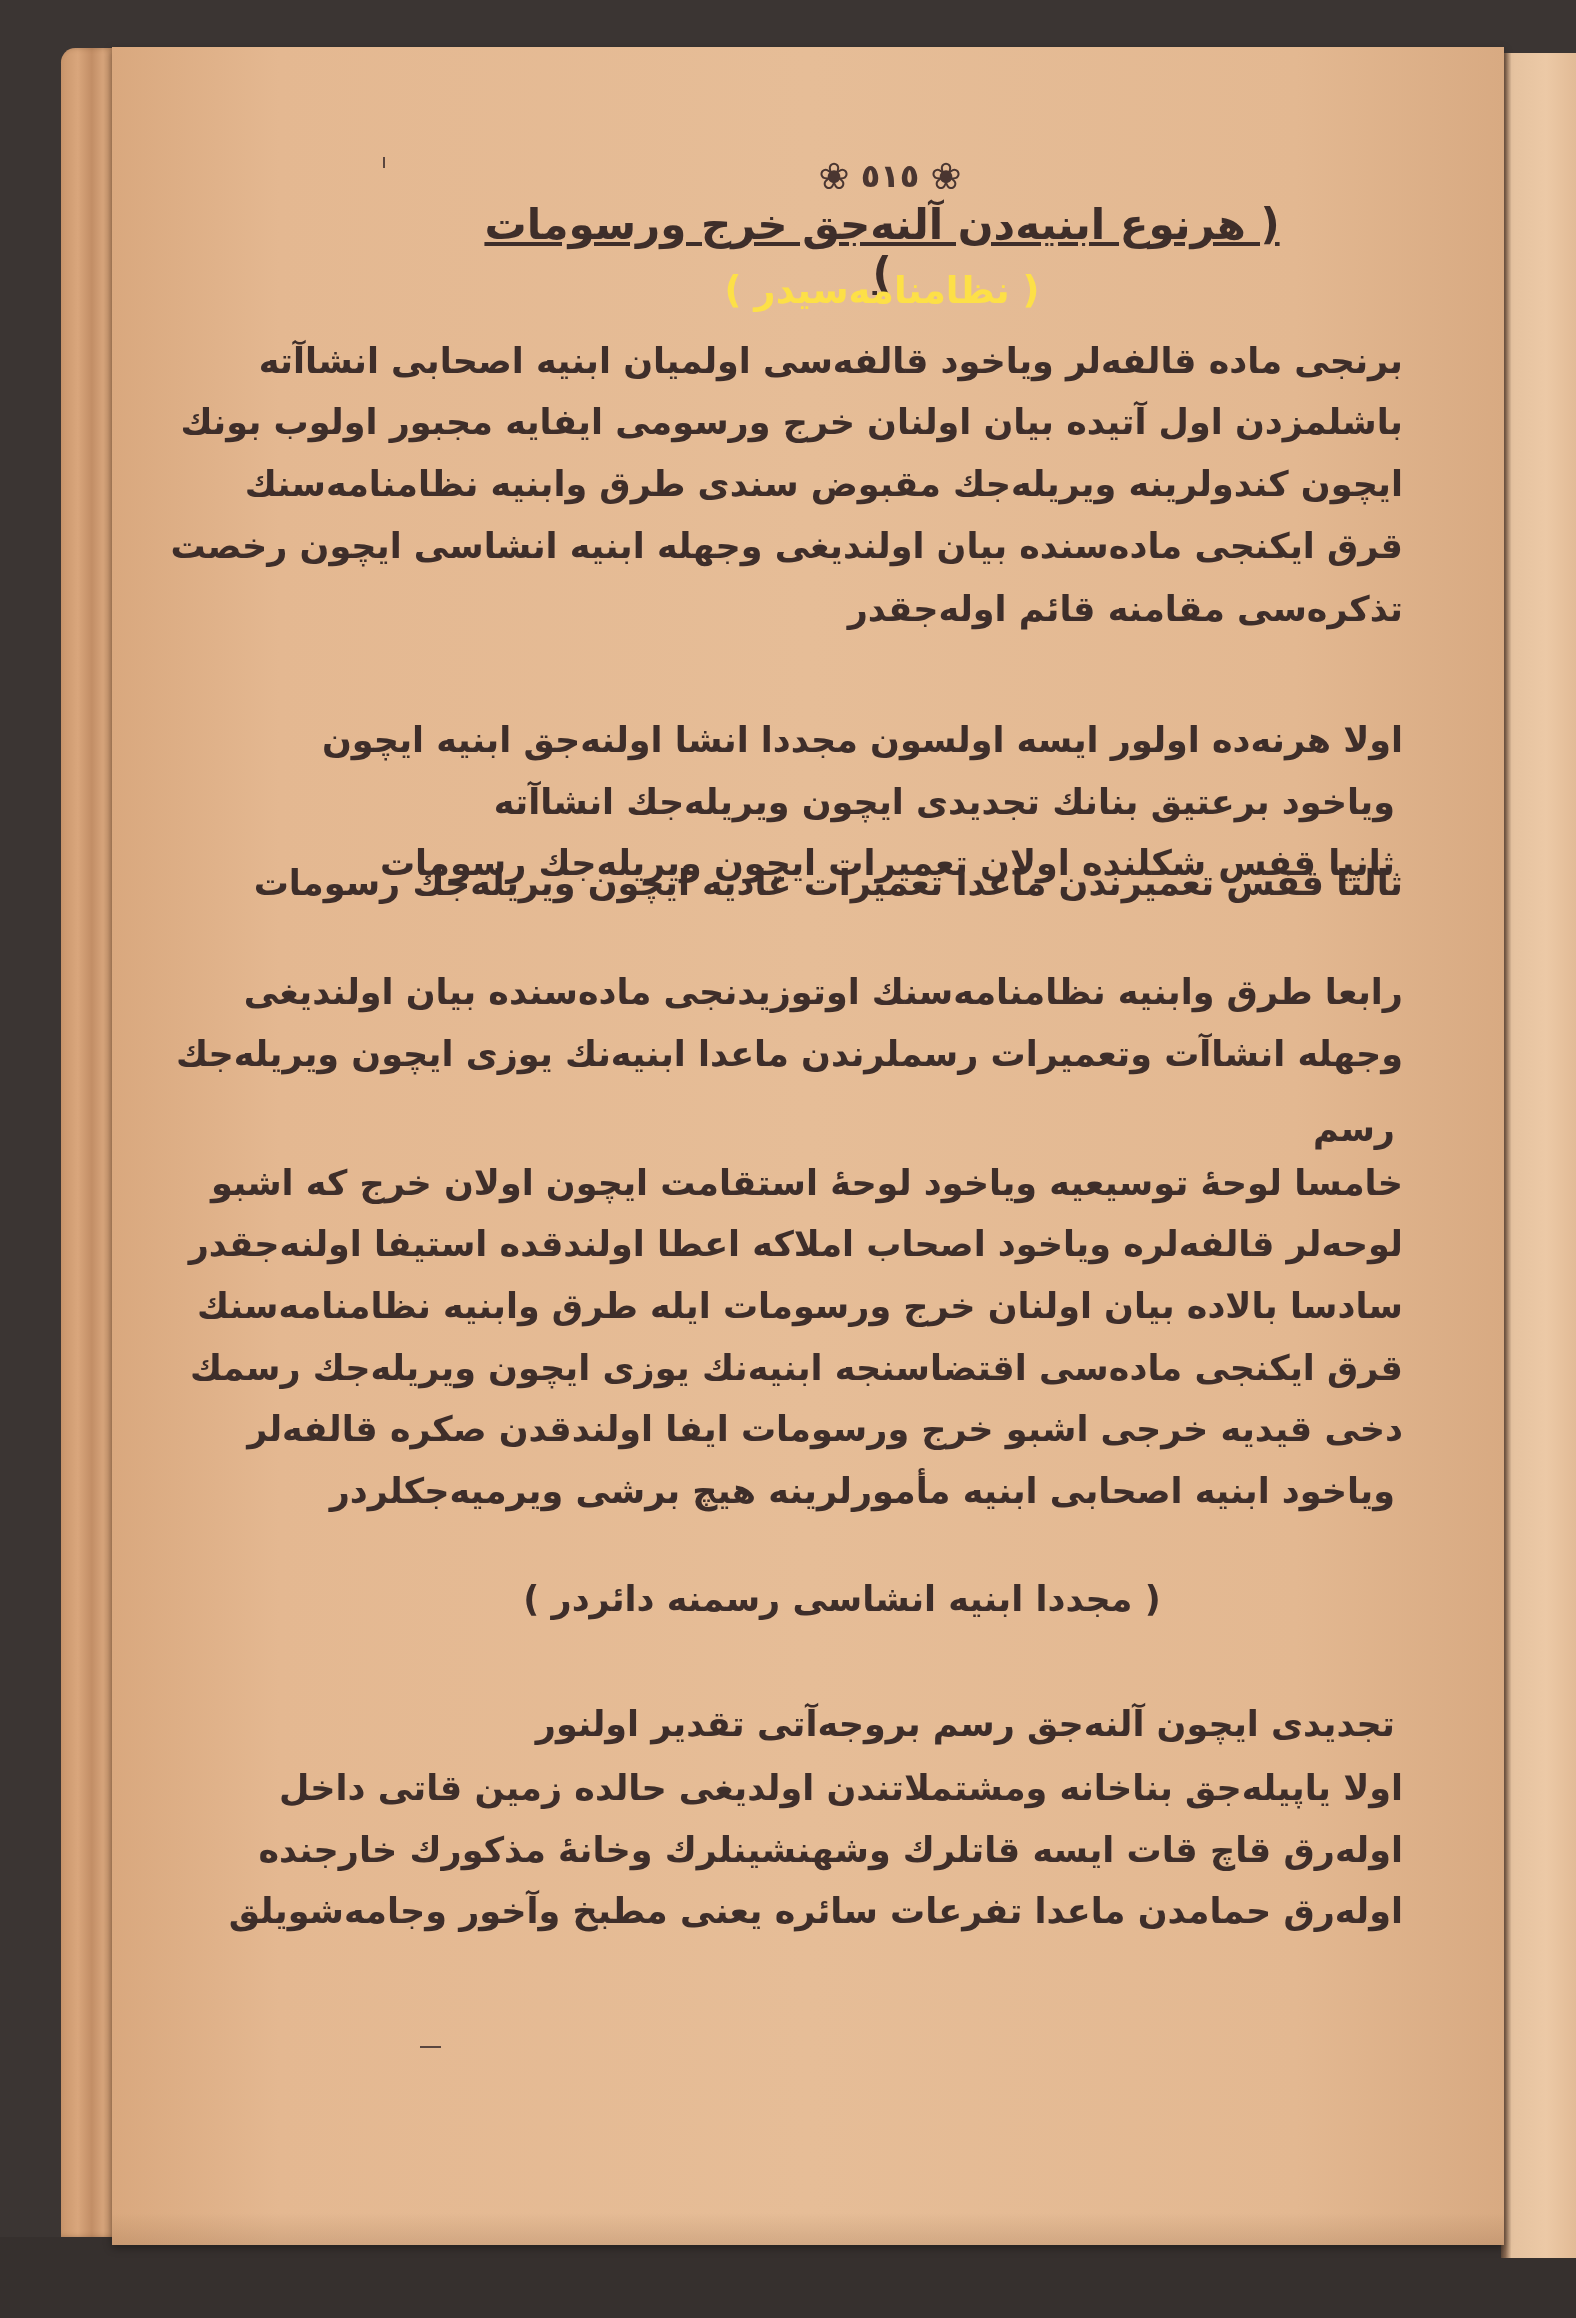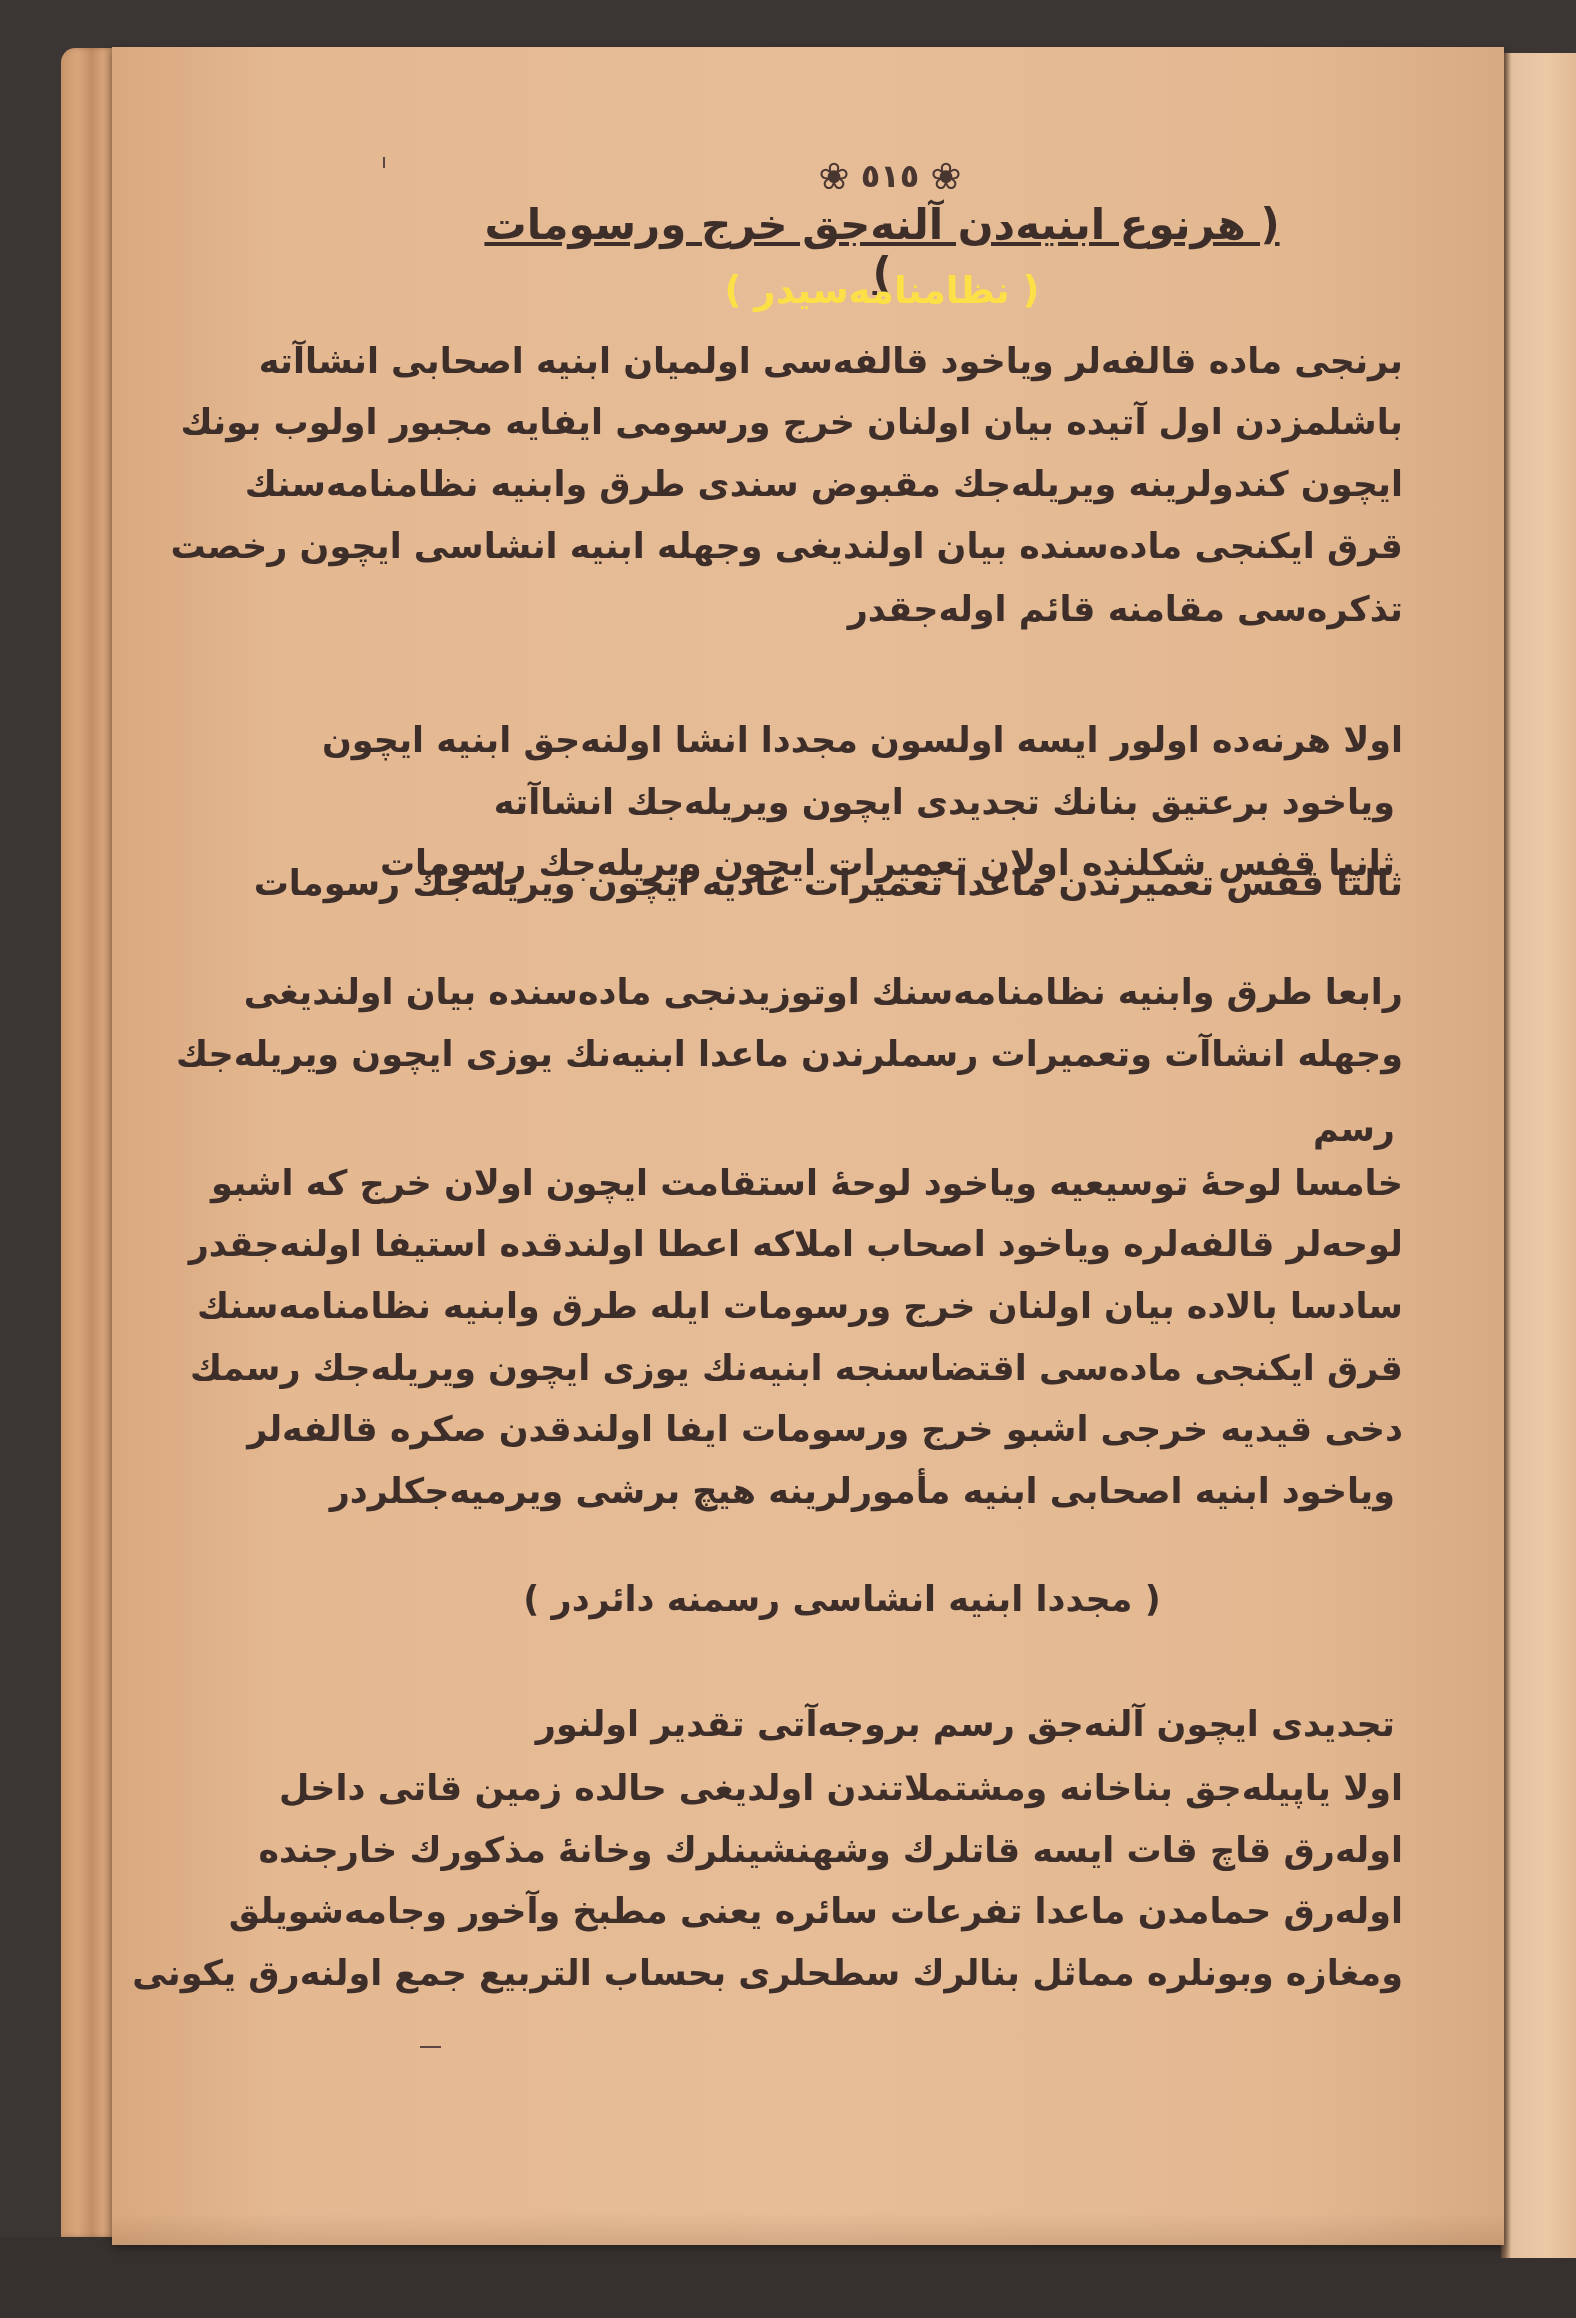--- a/index.html
+++ b/index.html
@@ -105,18 +105,17 @@
   <div class="line justify" style="top:1282px">سادسا     بالاده بیان اولنان خرج ورسومات ایله طرق وابنیه نظامنامه‌سنك</div>
   <div class="line justify" style="top:1344px">قرق ایکنجی ماده‌سی اقتضاسنجه ابنیه‌نك یوزی ایچون ویریله‌جك رسمك</div>
   <div class="line justify" style="top:1405px">دخی قیدیه خرجی        اشبو خرج ورسومات ایفا اولندقدن صکره قالفه‌لر</div>
   <div class="line" style="top:1467px;right:8px">ویاخود ابنیه اصحابی ابنیه مأمورلرینه هیچ برشی ویرمیه‌جکلردر</div>
 
   <div class="heading" style="top:1575px;right:96px">( مجددا ابنیه انشاسی رسمنه دائردر )</div>
   <div class="line" style="top:1700px;right:8px">تجدیدی ایچون آلنه‌جق رسم بروجه‌آتی تقدیر اولنور</div>
   <div class="line justify" style="top:1764px">اولا     یاپیله‌جق بناخانه ومشتملاتندن اولدیغی حالده زمین قاتی داخل</div>
   <div class="line justify" style="top:1826px">اوله‌رق قاچ قات ایسه قاتلرك وشهنشینلرك وخانهٔ مذکورك خارجنده</div>
   <div class="line justify" style="top:1887px">اوله‌رق حمامدن ماعدا تفرعات سائره یعنی مطبخ وآخور وجامه‌شویلق</div>
-  <div class="line justify" style="top:1949px">ومغازه وبونلره مماثل بنالرك سطحلری بحساب التربیع جمع اولنه‌رق یکونی</div>
 </div>
 
 <div class="stray" style="left:420px;top:2046px;width:21px;height:2.4px;"></div>
 <div class="stray" style="left:383px;top:157px;width:2.4px;height:11.2px;"></div>
 
 
 </body></html>

